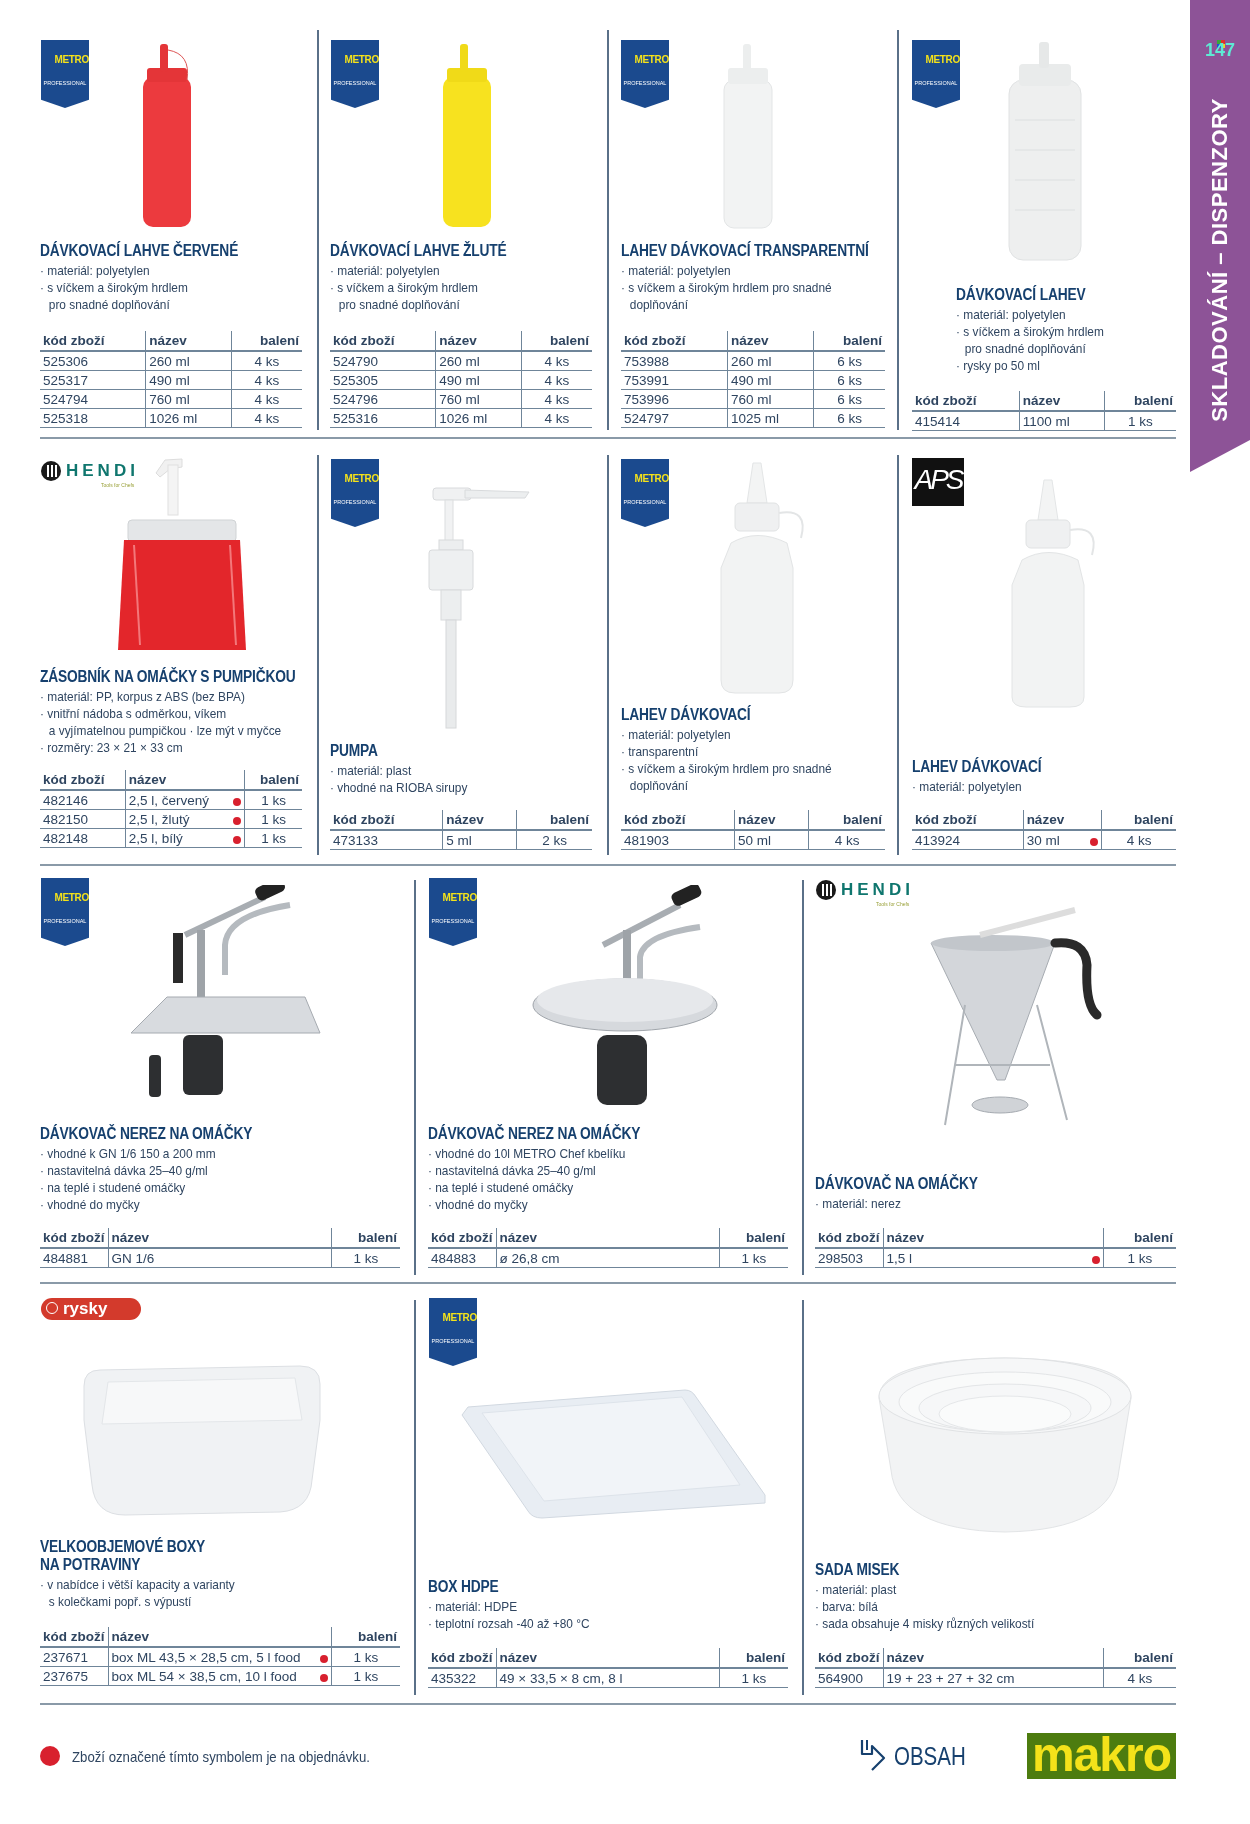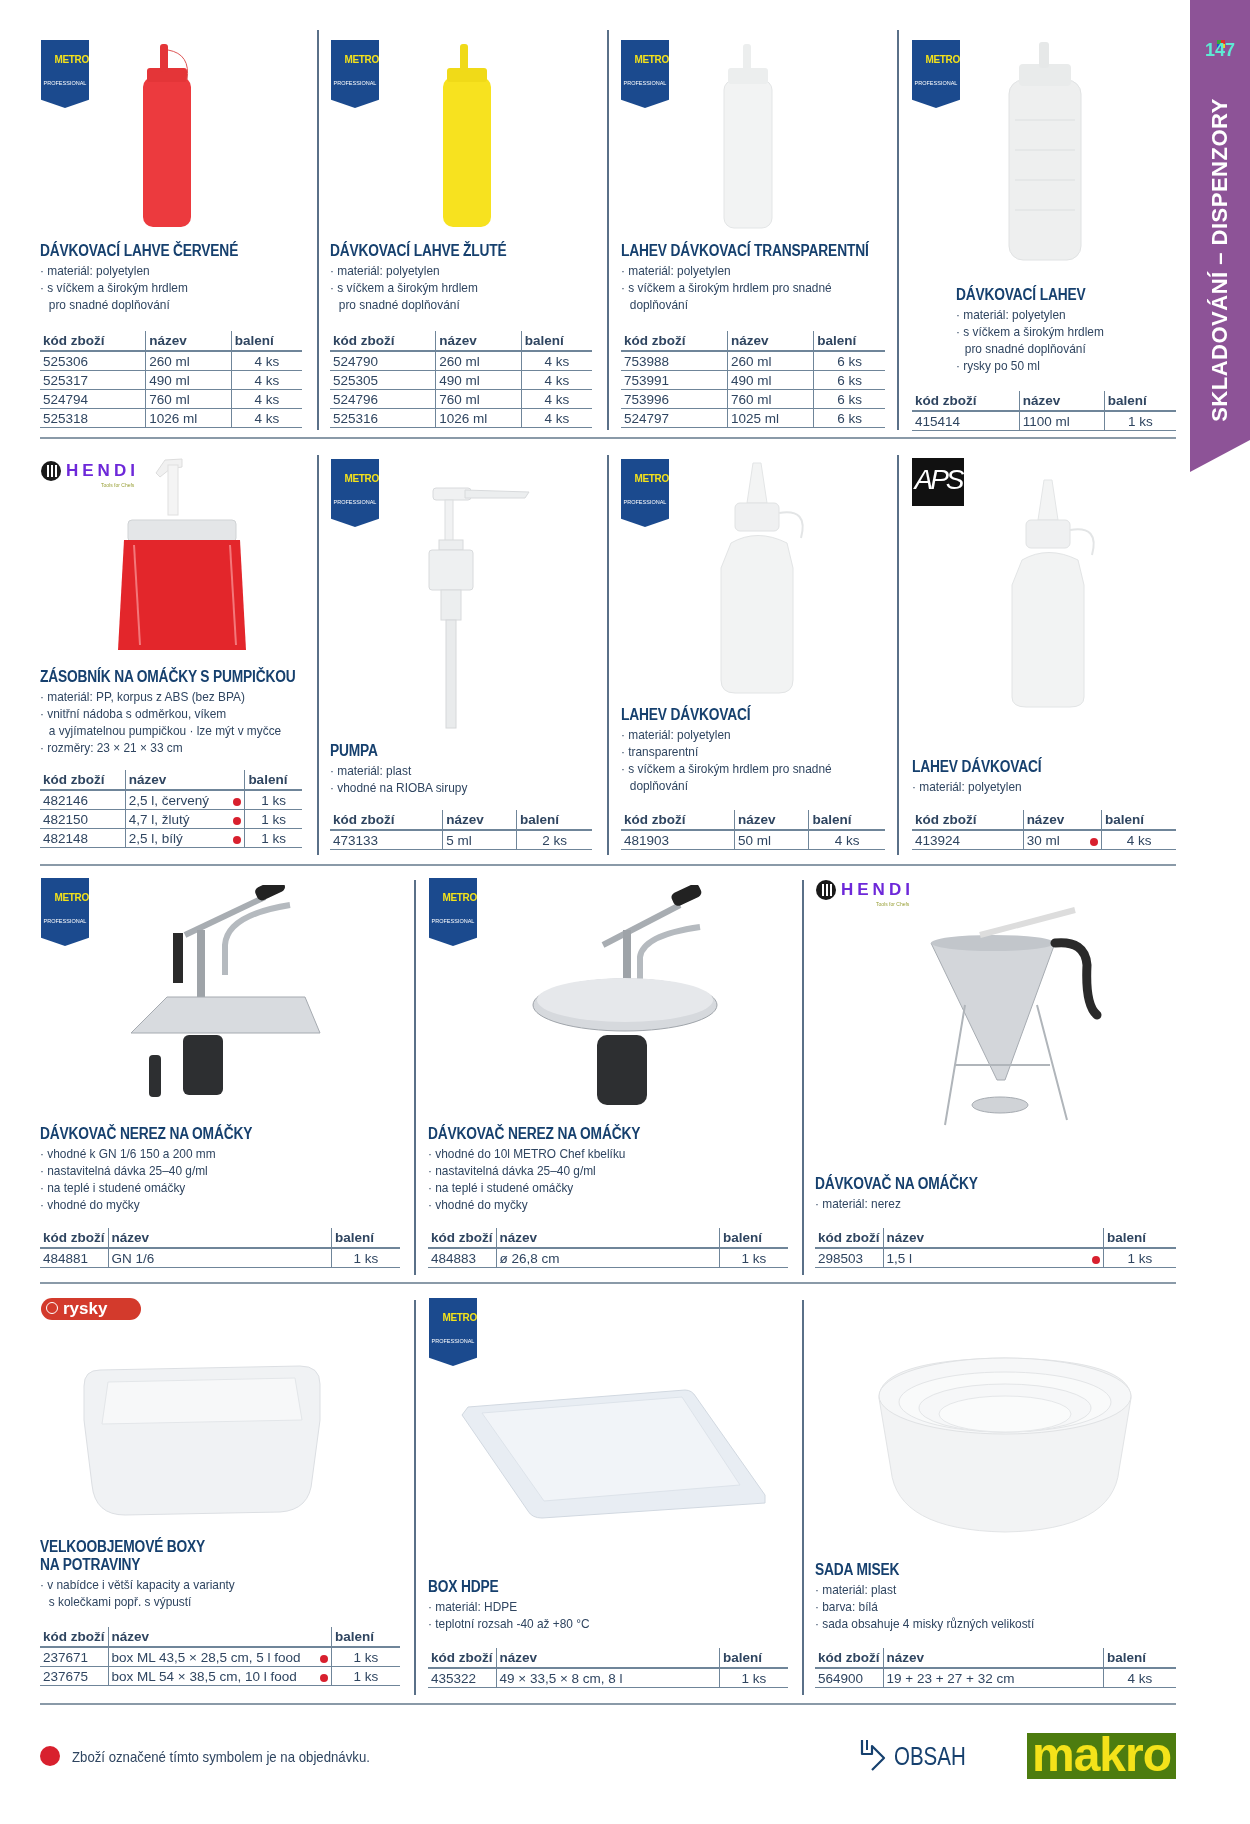--- a/index.html
+++ b/index.html
@@ -10,29 +10,29 @@
   .title{font-family:"Liberation Sans",sans-serif;font-weight:bold;color:#16406e;font-size:16px;letter-spacing:-0.2px;line-height:18px;transform:scaleX(0.86);transform-origin:left top;white-space:nowrap;}
   .bullets{margin:2px 0 0 0;padding:0;list-style:none;font-size:13.5px;line-height:17px;color:#2f4560;transform:scaleX(0.88);transform-origin:left top;white-space:nowrap;}
   .bullets li{padding-left:10px;text-indent:-10px;}
   .bullets li:before{content:"· ";}
   table.spec{border-collapse:collapse;font-size:13.5px;color:#2f4560;position:absolute;}
   table.spec th{font-weight:bold;text-align:left;padding:0 3px;height:19px;border-bottom:2px solid #6f8599;white-space:nowrap;}
   table.spec td{padding:0 3px;height:18px;border-bottom:1.5px solid #6f8599;white-space:nowrap;}
   table.spec .c1{border-right:1.5px solid #6f8599;margin-top:36px;}
   table.spec .c2{}
   table.spec .c3{border-left:1.5px solid #6f8599;text-align:center;}
-  table.spec th.c3{text-align:left;}
+  table.spec th.c3{text-align:right;}
   .dot{display:inline-block;width:8px;height:8px;border-radius:50%;background:#d8202e;float:right;margin-top:5px;}
   .metro{position:absolute;width:48px;height:68px;background:#1b4a8e;clip-path:polygon(0 0,100% 0,100% 88%,50% 100%,0 88%);}
   .metro .m1{position:absolute;top:14px;left:0;width:48px;text-align:right;color:#f4e21a;font-weight:bold;font-size:10px;font-family:"Liberation Sans",sans-serif;letter-spacing:-0.3px;}
   .metro .m2{position:absolute;top:40px;left:0;width:48px;text-align:center;color:#fff;font-size:5.5px;font-family:"Liberation Sans",sans-serif;}
   .hendi{position:absolute;height:30px;}
   .hendi .hc{position:absolute;left:0;top:0;width:20px;height:20px;border-radius:50%;background:#1a1a1a;}
   .hendi .hc:after{content:"";position:absolute;left:6px;top:4px;width:2px;height:12px;background:#fff;box-shadow:4px 0 0 #fff,8px 0 0 #fff;}
-  .hendi .ht{position:absolute;left:25px;top:0;font-family:"Liberation Sans",sans-serif;font-weight:bold;font-size:17px;letter-spacing:4px;color:#6d28d9;line-height:20px;}
+  .hendi .ht{position:absolute;left:25px;top:0;font-family:"Liberation Sans",sans-serif;font-weight:bold;font-size:17px;letter-spacing:4px;color:#0f766e;line-height:20px;}
   .hendi .hs{position:absolute;left:60px;top:21px;font-size:5px;color:#9aa13a;font-family:"Liberation Sans",sans-serif;}
   .aps{position:absolute;width:52px;height:48px;background:#111;color:#fff;font-family:"Liberation Sans",sans-serif;font-weight:normal;font-size:28px;line-height:44px;text-align:center;letter-spacing:-3px;font-style:italic;}
   .araven{position:absolute;height:22px;width:100px;border-radius:11px;background:#d33a2c;color:#fff;font-family:"Liberation Sans",sans-serif;font-weight:bold;font-size:17px;line-height:22px;padding-left:22px;box-sizing:border-box;}
   .araven:before{content:"";position:absolute;left:5px;top:4px;width:12px;height:12px;border:1.5px solid #fff;border-radius:50%;box-sizing:border-box;}
   .sidetab{position:absolute;left:1190px;top:0;width:60px;height:472px;background:#8d5397;clip-path:polygon(0 0,100% 0,100% 440px,0 472px);}
   .sidetab .pg{position:absolute;top:40px;left:0;width:60px;text-align:center;color:#5eead4;font-weight:bold;font-size:18px;font-family:"Liberation Sans",sans-serif;}
   .sidetab .pgdots{position:absolute;top:34px;left:27px;width:8px;height:8px;}
   .sidetab .vt{position:absolute;left:30px;top:260px;transform:translate(-50%,-50%) rotate(-90deg);white-space:nowrap;color:#fff;font-weight:bold;font-size:22px;font-family:"Liberation Sans",sans-serif;letter-spacing:0.5px;}
   .img{position:absolute;}
   .footer-note{position:absolute;left:72px;top:1748px;font-size:15px;color:#2f4560;transform:scaleX(0.88);transform-origin:left top;white-space:nowrap;}
@@ -284,21 +284,21 @@
         <th class="c2">název</th>
         <th class="c3">balení</th>
       </tr>
   <tr>
         <td class="c1">482146</td>
         <td><span>2,5 l, červený</span><span class="dot"></span></td>
         <td class="c3">1 ks</td>
       </tr>
   <tr>
         <td class="c1">482150</td>
-        <td><span>4,7 l, žlutý</span><span class="dot"></span></td>
+        <td><span>2,5 l, žlutý</span><span class="dot"></span></td>
         <td class="c3">1 ks</td>
       </tr>
   <tr>
         <td class="c1">482148</td>
         <td><span>2,5 l, bílý</span><span class="dot"></span></td>
         <td class="c3">1 ks</td>
       </tr>
 </tbody>
   </table>
 

